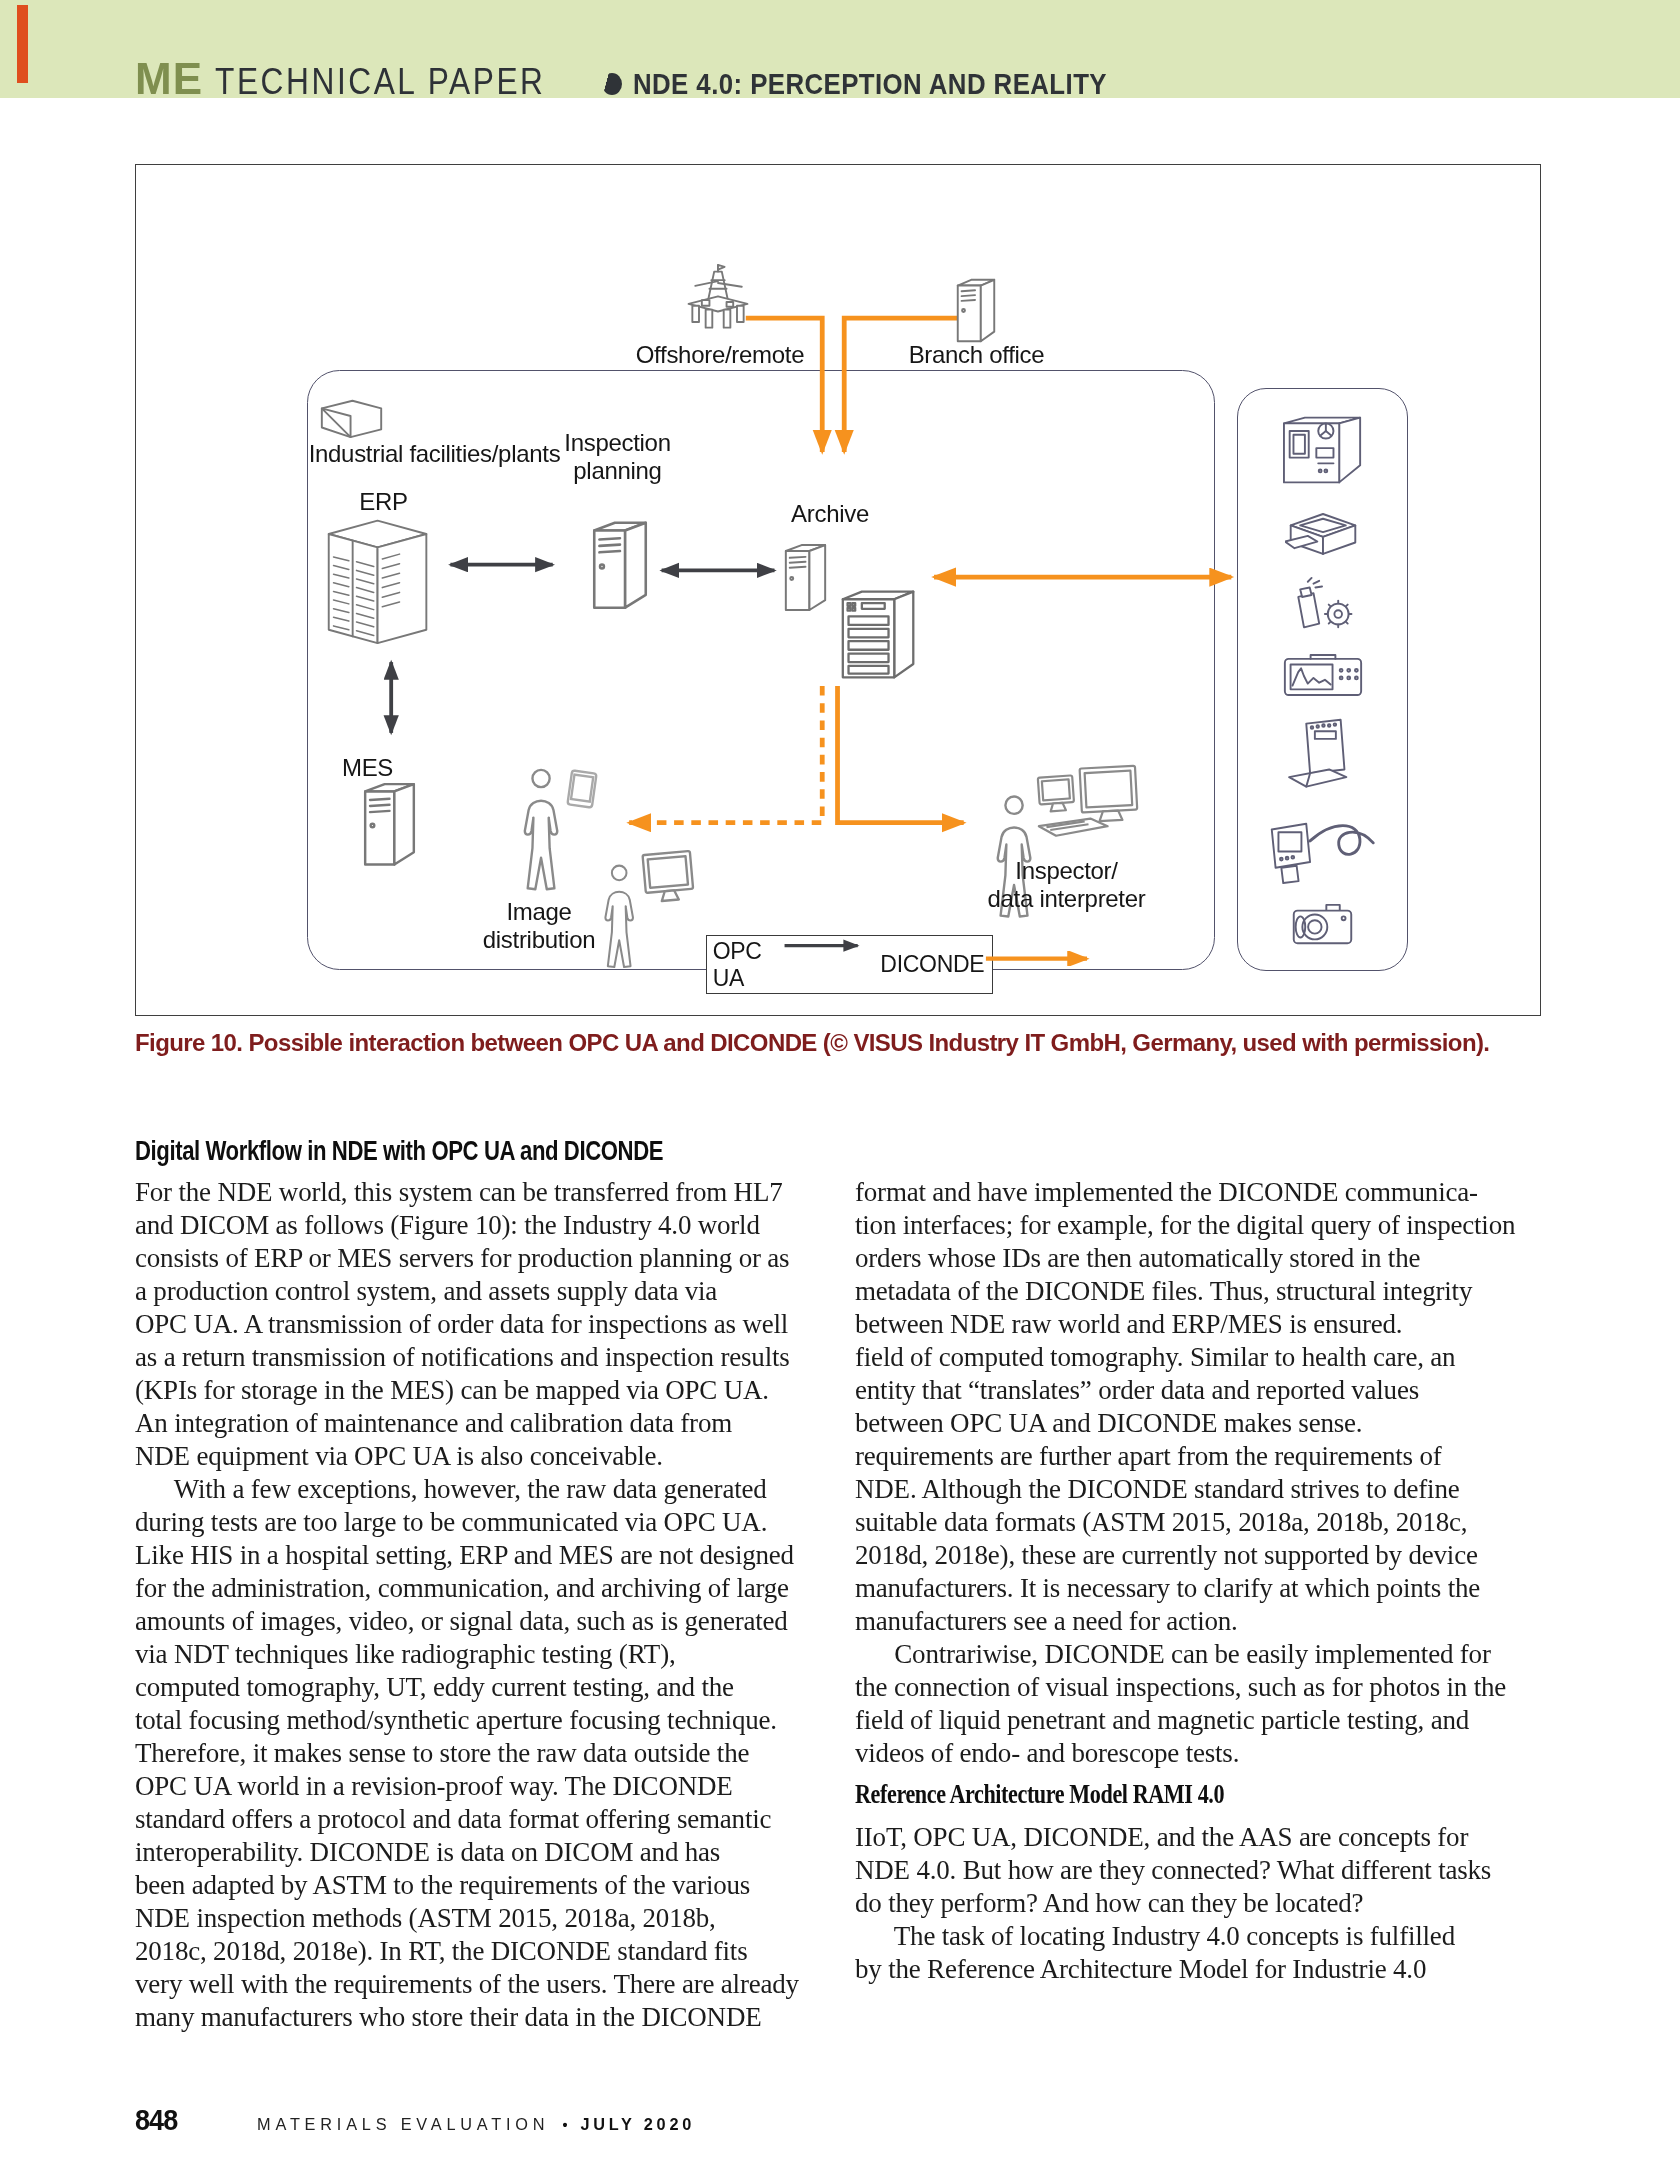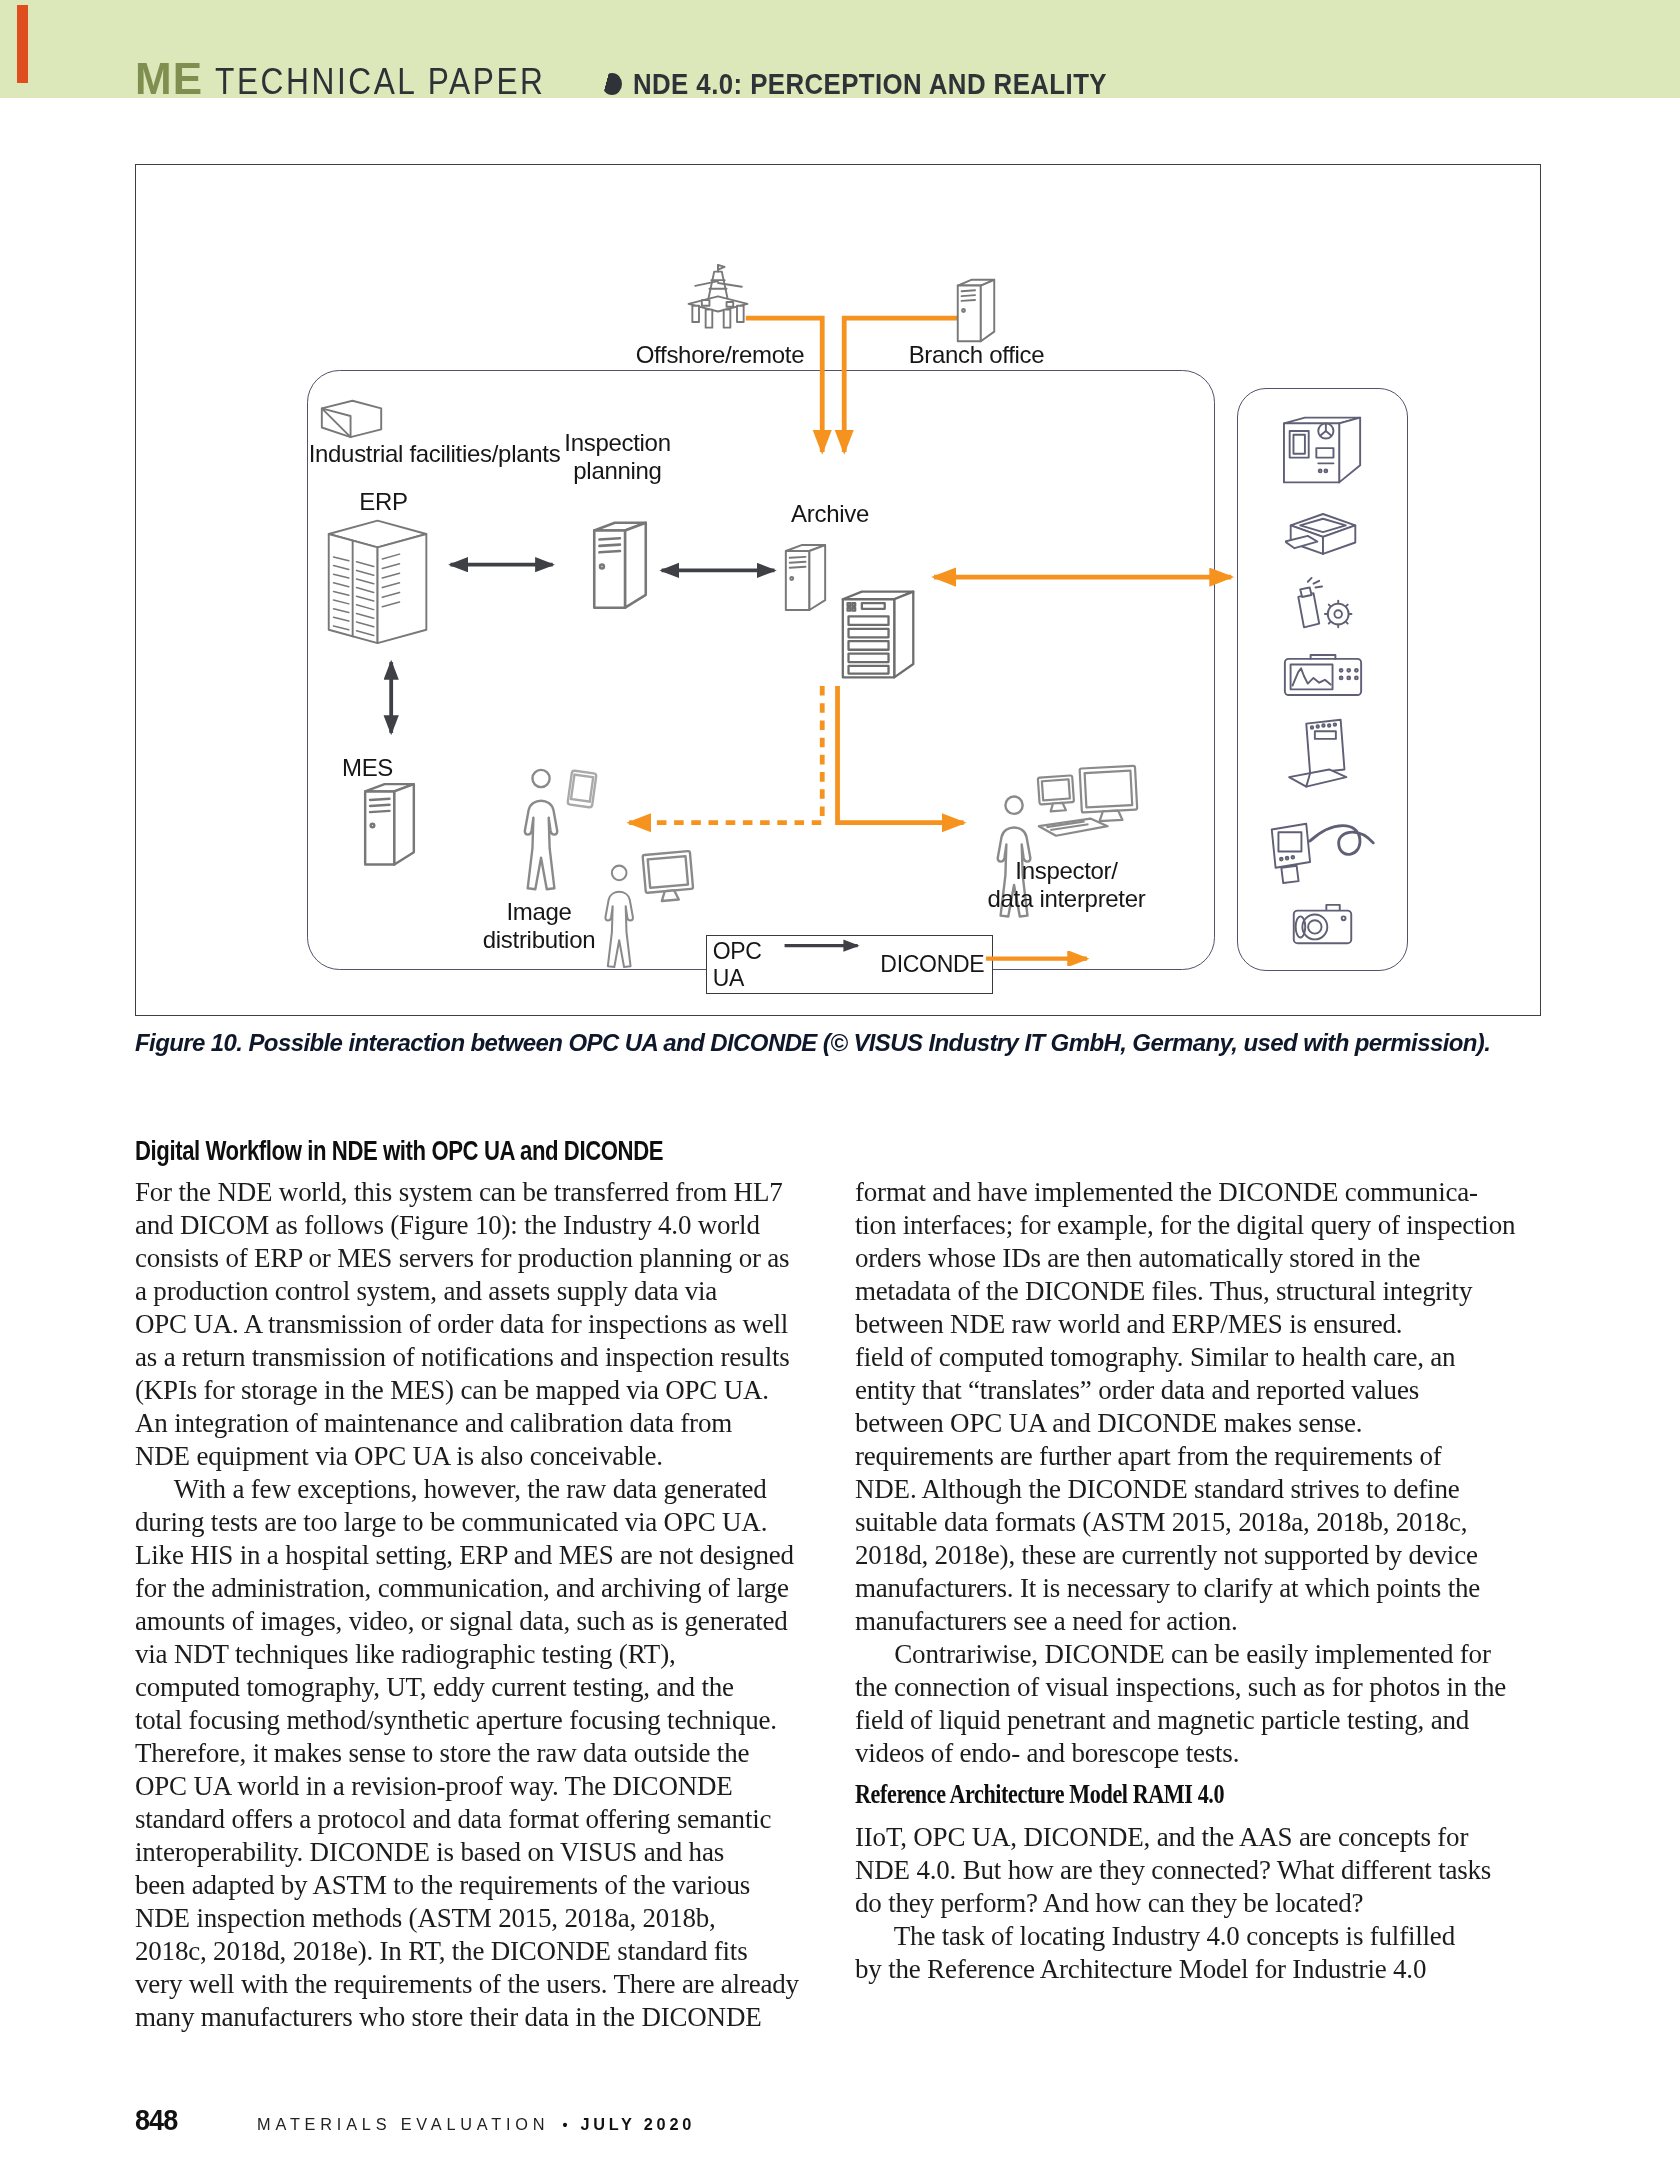--- a/index.html
+++ b/index.html
@@ -16,21 +16,21 @@
   
   .figbox{position:absolute;left:135px;top:164px;width:1404px;height:850px;border:1.9px solid #3F3F3F;background:#fff;}
   .bigrect{position:absolute;left:171px;top:205px;width:906px;height:598px;border:1.9px solid #52526B;border-radius:32.5px;}
   .panel{position:absolute;left:1101px;top:223px;width:171px;height:583px;border:1.9px solid #52526B;border-radius:29px;display:flex;flex-direction:column;align-items:center;justify-content:space-evenly;padding:5.7px 0;box-sizing:border-box;background:#fff;}
   .figlabel{position:absolute;font-size:24px;letter-spacing:-0.3px;color:#161616;text-align:center;white-space:pre-line;line-height:28px;}
   .conn{position:absolute;left:0;top:0;width:1404px;height:850px;}
   .icon svg, .panel svg{display:block;}
   .legend{position:absolute;left:570px;top:770px;width:287px;height:59px;border:1.9px solid #3A3A3A;background:#fff;display:flex;align-items:center;justify-content:space-evenly;box-sizing:border-box;}
   .legcell{display:flex;align-items:flex-start;}
   .legcell .lab{font-size:23px;color:#161616;letter-spacing:-0.3px;margin-left:5.7px;}
-  .caption{position:absolute;left:135px;top:1029px;width:1405px;font-size:24px;font-weight:bold;letter-spacing:-0.6px;color:#0f172a;font-style:italic;}
+  .caption{position:absolute;left:135px;top:1029px;width:1405px;font-size:24px;font-weight:bold;letter-spacing:-0.6px;color:#7f1d1d;}
   
   .h2{font-size:27px;font-weight:bold;color:#0e0e0e;letter-spacing:-0.5px;white-space:nowrap;display:inline-block;transform:scaleX(.82);transform-origin:left top;}
   .serifcol{font-family:"Liberation Serif",serif;font-size:27px;color:#1c1c1c;letter-spacing:-0.2px;}
   .tline{white-space:pre;height:33px;line-height:33px;}
   .rheadwrap{margin:8.6px 0 9.6px 0;height:32.5px;}
   
   .footer{position:absolute;left:135px;top:2103px;display:flex;align-items:baseline;gap:36px;justify-content:center;}
   .pageno{font-size:30px;font-weight:bold;letter-spacing:-1px;color:#111;transform:scaleX(.9);transform-origin:left bottom;}
   .journal{font-size:16.3px;font-weight:500;letter-spacing:4.8px;color:#222;margin-left:39px;}
   .issue{font-size:16.3px;font-weight:bold;letter-spacing:3.8px;color:#111;}
@@ -391,21 +391,21 @@
     <div class="tline">during tests are too large to be communicated via OPC UA.</div>
     <div class="tline">Like HIS in a hospital setting, ERP and MES are not designed</div>
     <div class="tline">for the administration, communication, and archiving of large</div>
     <div class="tline">amounts of images, video, or signal data, such as is generated</div>
     <div class="tline">via NDT techniques like radiographic testing (RT),</div>
     <div class="tline">computed tomography, UT, eddy current testing, and the</div>
     <div class="tline">total focusing method/synthetic aperture focusing technique.</div>
     <div class="tline">Therefore, it makes sense to store the raw data outside the</div>
     <div class="tline">OPC UA world in a revision-proof way. The DICONDE</div>
     <div class="tline">standard offers a protocol and data format offering semantic</div>
-    <div class="tline">interoperability. DICONDE is based on VISUS and has</div>
+    <div class="tline">interoperability. DICONDE is data on DICOM and has</div>
     <div class="tline">been adapted by ASTM to the requirements of the various</div>
     <div class="tline">NDE inspection methods (ASTM 2015, 2018a, 2018b,</div>
     <div class="tline">2018c, 2018d, 2018e). In RT, the DICONDE standard fits</div>
     <div class="tline">very well with the requirements of the users. There are already</div>
     <div class="tline">many manufacturers who store their data in the DICONDE</div>
   </div>
 
 <div class="abs serifcol" style="left:855px;top:1176px;width:681px">
   <div>
       <div class="tline">format and have implemented the DICONDE communica-</div>

